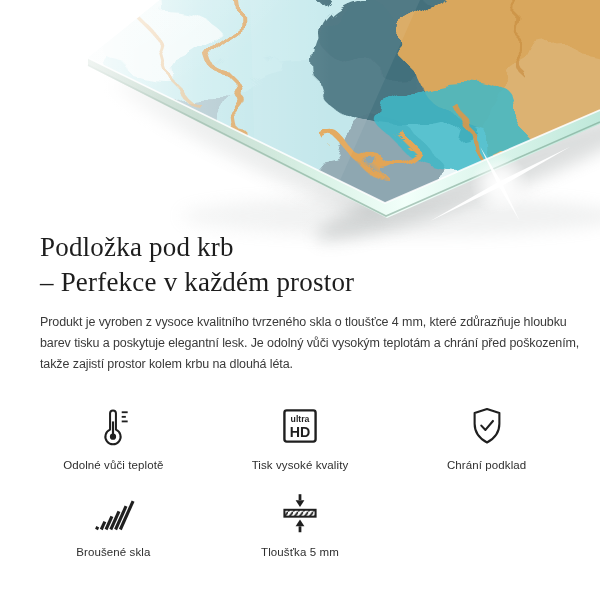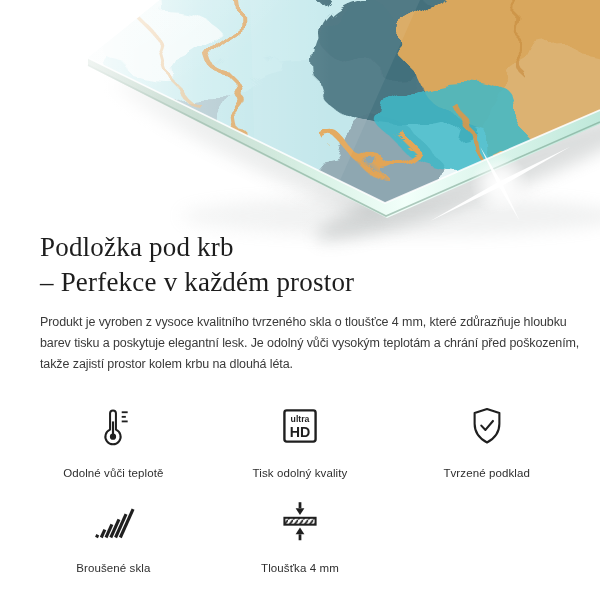--- a/index.html
+++ b/index.html
@@ -19,21 +19,21 @@
   .desc{
     position:absolute;left:40px;top:312px;width:552px;margin:0;
     font-size:12.5px;line-height:21px;color:#3a3a3a;letter-spacing:-0.1px;
   }
   .features{
     position:absolute;left:20px;top:402px;width:560px;
     display:grid;grid-template-columns:repeat(3,1fr);row-gap:18px;
   }
   .feature{display:flex;flex-direction:column;align-items:center;}
   .feature .iconbox{height:46px;display:flex;align-items:flex-end;justify-content:center;}
-  .feature .label{margin-top:19px;font-size:11.5px;color:#2e2e2e;letter-spacing:0.1px;}
+  .feature .label{margin-top:11px;font-size:11.5px;color:#2e2e2e;letter-spacing:0.1px;}
   .ic{stroke:#1f1f1f;fill:none;}
 </style>
 </head>
 <body>
 
 <div class="hero">
   <svg width="600" height="262" viewBox="0 0 600 262">
     <defs>
       <clipPath id="clipGlass">
         <polygon points="88,58 160,0 600,0 600,110 385,203"></polygon>
@@ -141,31 +141,31 @@
   </div>
 
   <div class="feature">
     <div class="iconbox">
       <svg width="44" height="44" viewBox="0 0 48 48">
         <rect class="ic" x="7" y="7" width="34" height="34" rx="2.5" stroke-width="2.6"></rect>
         <text x="24" y="20" text-anchor="middle" font-family="Liberation Sans, sans-serif" font-size="9.5" font-weight="700" fill="#1f1f1f">ultra</text>
         <text x="24" y="36" text-anchor="middle" font-family="Liberation Sans, sans-serif" font-size="15.5" font-weight="800" fill="#1f1f1f">HD</text>
       </svg>
     </div>
-    <div class="label">Tisk odolný kvality</div>
+    <div class="label">Tisk vysoké kvality</div>
   </div>
 
   <div class="feature">
     <div class="iconbox">
       <svg width="44" height="44" viewBox="0 0 48 48">
         <path class="ic" d="M24 5.5 L37.5 9.8 V21.5 C37.5 31.5 31.8 37.8 24 42 C16.2 37.8 10.5 31.5 10.5 21.5 V9.8 Z" stroke-width="2.3" stroke-linejoin="round"></path>
         <path class="ic" d="M17.8 23.6 l4.5 4.7 8.2-9.8" stroke-width="2.3" stroke-linecap="round" stroke-linejoin="round"></path>
       </svg>
     </div>
-    <div class="label">Tvrzené podklad</div>
+    <div class="label">Chrání podklad</div>
   </div>
 
 
   <div class="feature">
     <div class="iconbox">
       <svg width="44" height="44" viewBox="0 0 48 48">
         <g stroke="#1f1f1f" stroke-width="3.4" stroke-linecap="butt">
           <line x1="6" y1="42" x2="7.4" y2="39"></line>
           <line x1="11.2" y1="42" x2="15.1" y2="33.4"></line>
           <line x1="16.4" y1="42" x2="22.8" y2="27.8"></line>
@@ -186,16 +186,16 @@
             <path d="M-1 8.5 L6.5 -1" stroke="#1f1f1f" stroke-width="2"></path>
           </pattern>
         </defs>
         <rect x="7" y="20.5" width="34" height="7.5" fill="url(#hatchP)" stroke="#1f1f1f" stroke-width="2.2"></rect>
         <line x1="24" y1="3.5" x2="24" y2="10" stroke="#1f1f1f" stroke-width="3"></line>
         <polygon points="24,17.5 19.2,10 28.8,10" fill="#1f1f1f"></polygon>
         <line x1="24" y1="45" x2="24" y2="38.5" stroke="#1f1f1f" stroke-width="3"></line>
         <polygon points="24,31 19.2,38.5 28.8,38.5" fill="#1f1f1f"></polygon>
       </svg>
     </div>
-    <div class="label">Tloušťka 4 mm</div>
+    <div class="label">Tloušťka 5 mm</div>
   </div>
 
 </div>
 
 </body></html>

